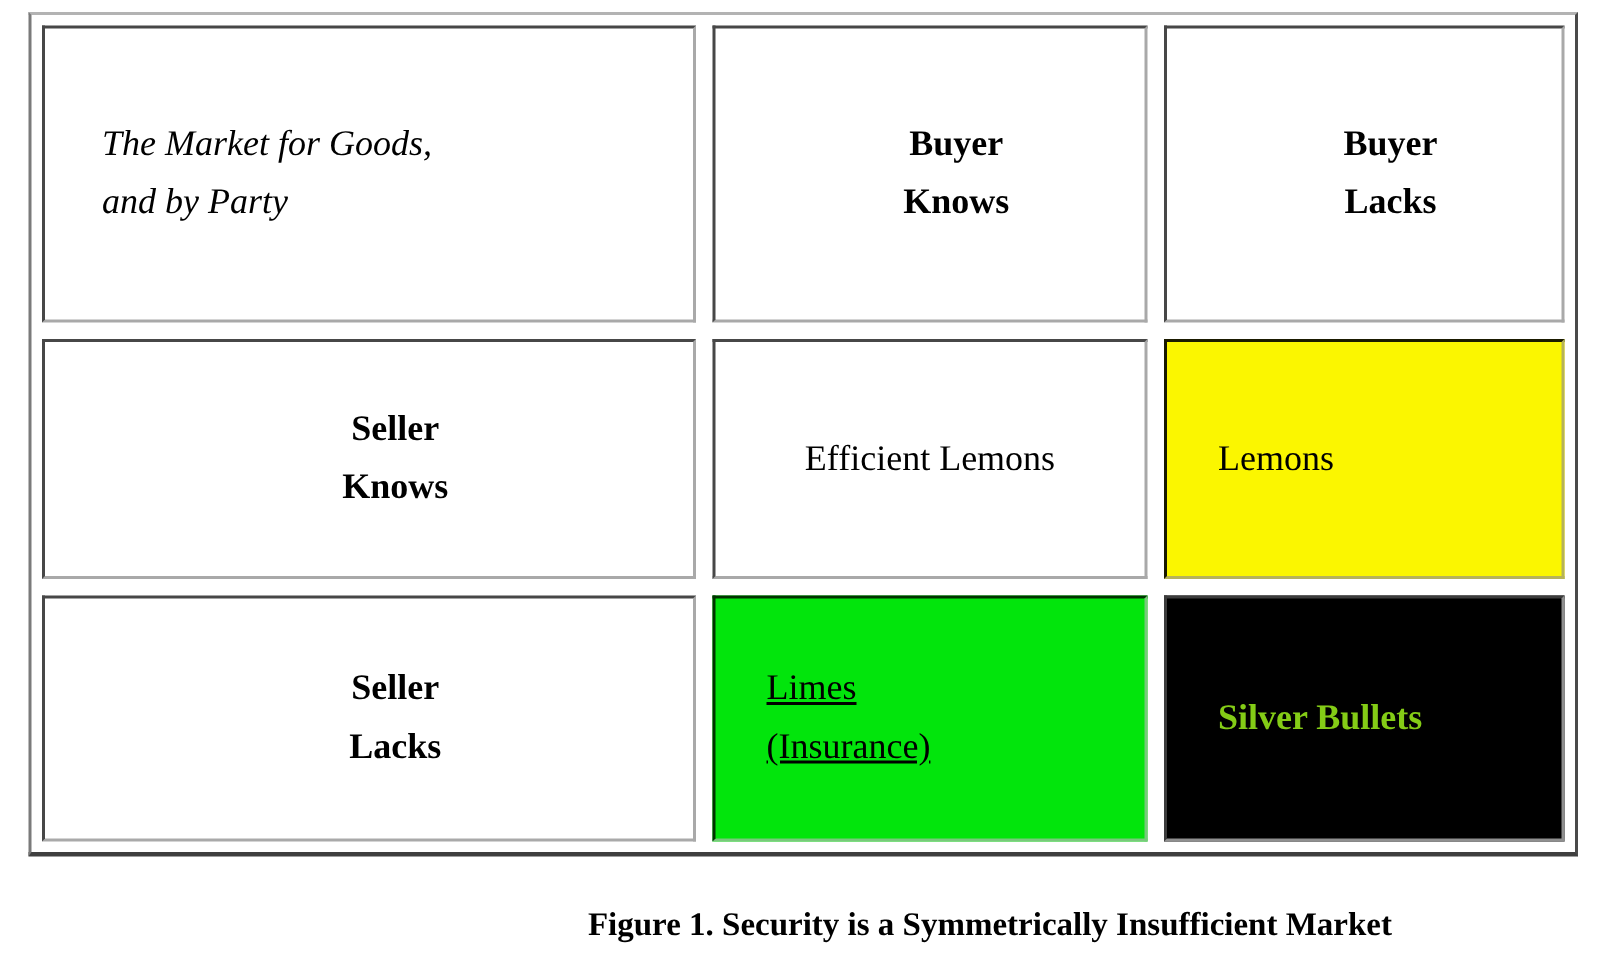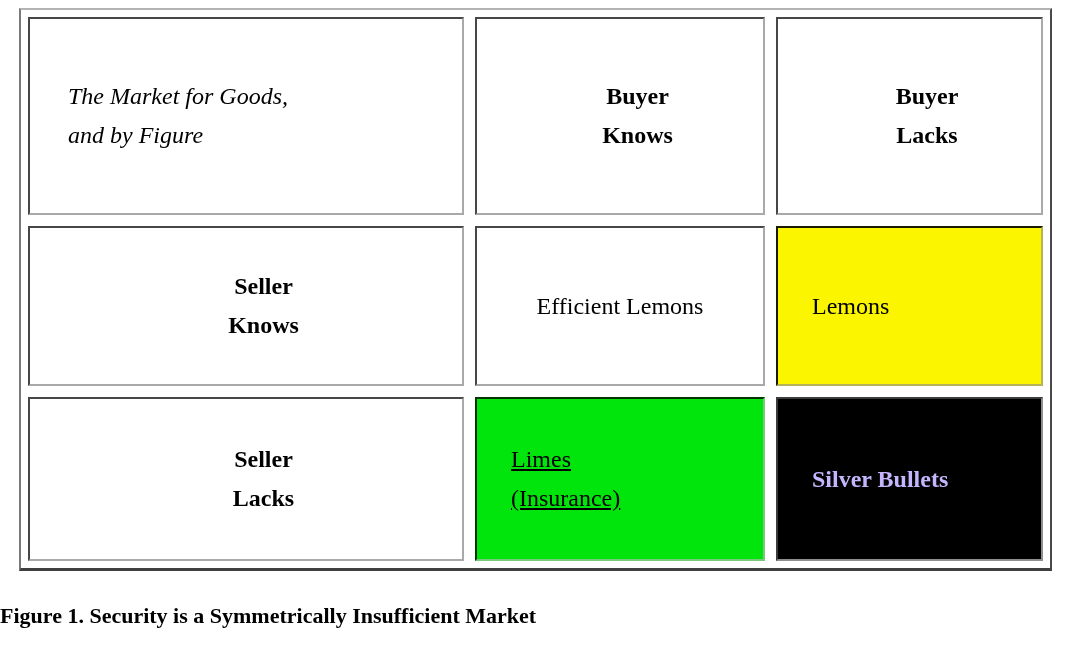--- a/index.html
+++ b/index.html
@@ -74,48 +74,48 @@
   .cell-limes {
     background: #02e50c;
     border-top-color: #003300;
     border-left-color: #003300;
     border-bottom-color: #79c97c;
     border-right-color: #79c97c;
     text-decoration: underline;
   }
   .cell-silver {
     background: #000000;
-    color: #c4b5fd;
+    color: #84cc16;
     border-top-color: #3c3c3c;
     border-left-color: #3c3c3c;
     border-bottom-color: #8f8f8f;
     border-right-color: #8f8f8f;
   }
   .caption {
     position: absolute;
     left: 0;
     top: 601px;
     width: 100%;
-    text-align: left;
+    text-align: right;
     font-weight: bold;
     font-size: 22px;
     line-height: 30px;
     font-family: "Liberation Serif", serif;
   }
 </style>
 </head>
 <body>
 
 <div class="figure-wrap">
 
   <div class="matrix-table">
 
     <div class="cell titlepad italic">
       <span>The Market for Goods,</span>
-      <span>and by Figure</span>
+      <span>and by Party</span>
     </div>
 
     <div class="cell center bold">
       <span>Buyer</span>
       <span>Knows</span>
     </div>
 
     <div class="cell center bold">
       <span>Buyer</span>
       <span>Lacks</span>

